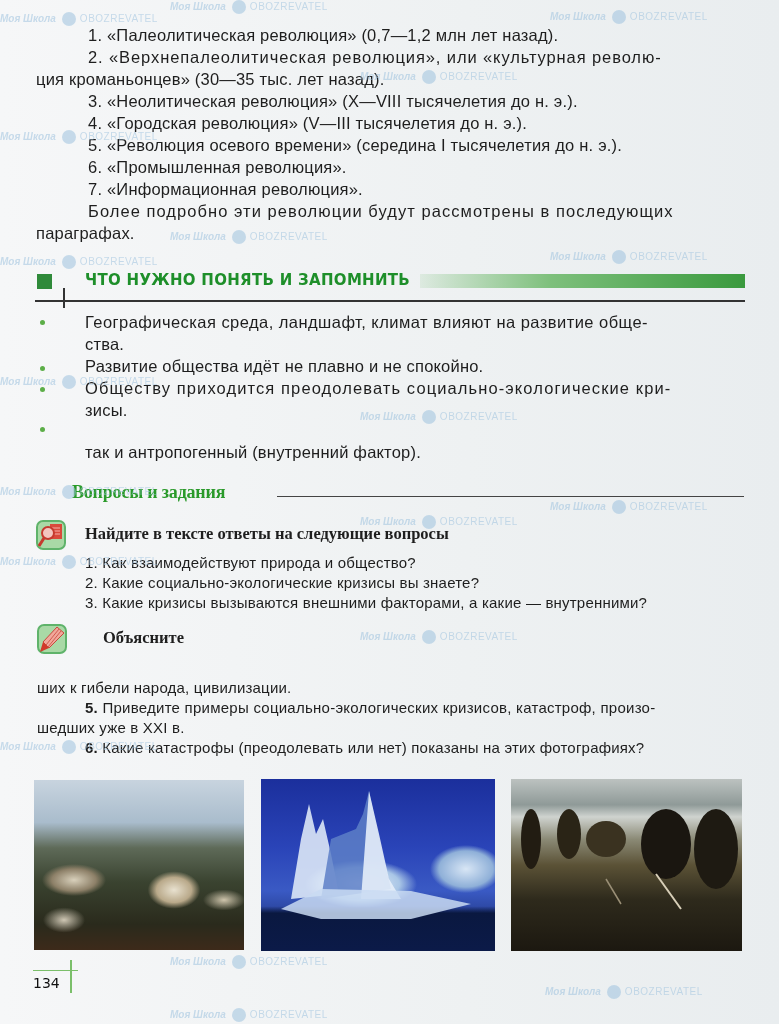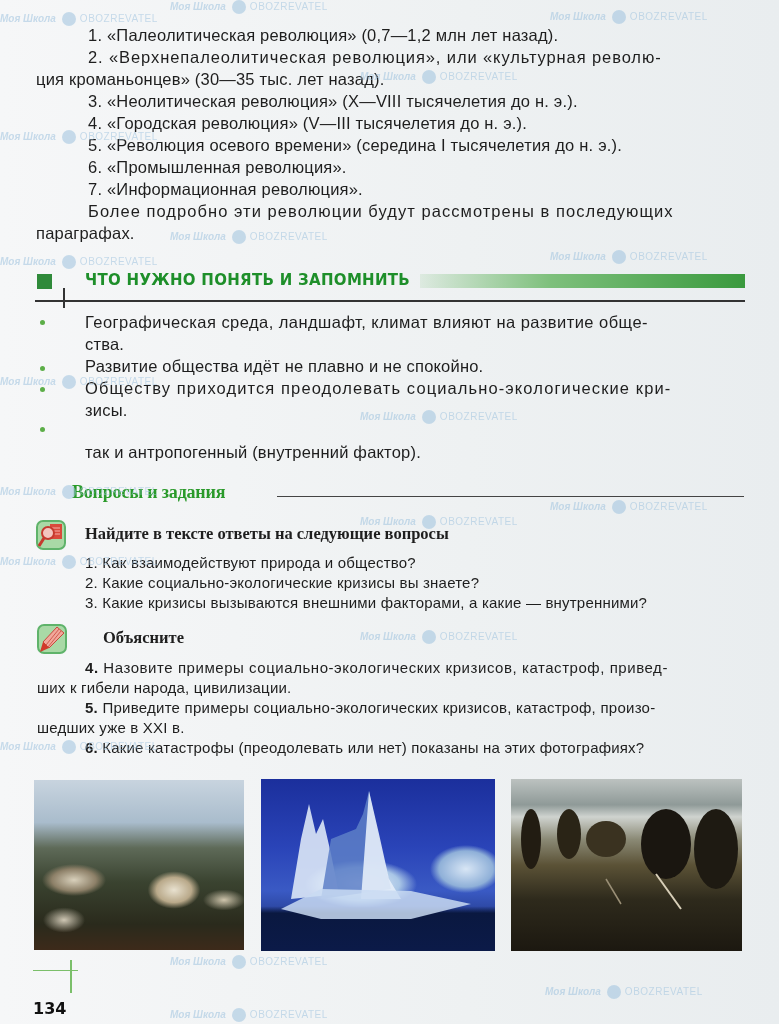--- a/index.html
+++ b/index.html
@@ -36,21 +36,21 @@
     .q-line { position: absolute; left: 277px; top: 496px; width: 467px; height: 1px; background: #444; }
 
     .icon-box { position: absolute; width: 30px; height: 30px; border-radius: 7px;
       background: #a9d9a6; border: 2px solid #5fb36a; box-sizing: border-box; }
     .subhead { position: absolute; font-weight: bold; font-size: 16.5px;
       font-family: "Liberation Serif", "DejaVu Serif", serif; }
     .small { font-size: 15px; line-height: 20px; }
 
     .photo { position: absolute; overflow: hidden; }
     .pagenum { position: absolute; left: 33px; top: 975px; font-family: "DejaVu Sans", sans-serif;
-      font-weight: bold; font-size: 16px; color: #111; margin-top: 24px; }
+      font-weight: normal; font-size: 14px; color: #111; }
     .pn-h { position: absolute; left: 33px; top: 970px; width: 45px; height: 1px; background: #7bbf6a; }
     .pn-v { position: absolute; left: 70px; top: 960px; width: 2px; height: 33px; background: #7bbf6a; }
   </style>
 </head>
 <body>
 
 <div class="page">
 
   <div class="txt" style="left:88px; top:24px;">
     <span>1.</span> <span>«Палеолитическая революция» (0,7—1,2 млн лет назад).</span>
@@ -118,23 +118,20 @@
   <div class="icon-box" style="left:37px; top:624px;">
     <svg width="26" height="26" viewBox="0 0 26 26" style="position:absolute;left:0;top:0;">
       <polygon points="18,1 25,7 10,22 4,16" fill="#f1a79b" stroke="#c8483b" stroke-width="1"></polygon>
       <line x1="20" y1="3" x2="7" y2="19" stroke="#c8483b" stroke-width="0.8"></line>
       <line x1="22" y1="5" x2="9" y2="21" stroke="#c8483b" stroke-width="0.8"></line>
       <polygon points="4,16 10,22 1,26" fill="#d13a2b"></polygon>
     </svg>
   </div>
   <div class="subhead" style="left:85px; top:628px;margin-left:18px;">Объясните</div>
 
-  <div class="txt small" style="left:85px; top:658px; letter-spacing:0.55px;">
-    <b>4.</b> <span>Назовите примеры социально-экологических кризисов, катастроф, привед-</span>
-  </div>
   <div class="txt small" style="left:37px; top:678px;">ших к гибели народа, цивилизации.</div>
   <div class="txt small" style="left:85px; top:698px; letter-spacing:0.25px;">
     <b>5.</b> <span>Приведите примеры социально-экологических кризисов, катастроф, произо-</span>
   </div>
   <div class="txt small" style="left:37px; top:718px;text-align:center;">шедших уже в XXI в.</div>
   <div class="txt small" style="left:85px; top:738px;">
     <b>6.</b> <span>Какие катастрофы (преодолевать или нет) показаны на этих фотографиях?</span>
   </div>
 
   <div class="photo" style="left:34px; top:780px; width:210px; height:170px;

